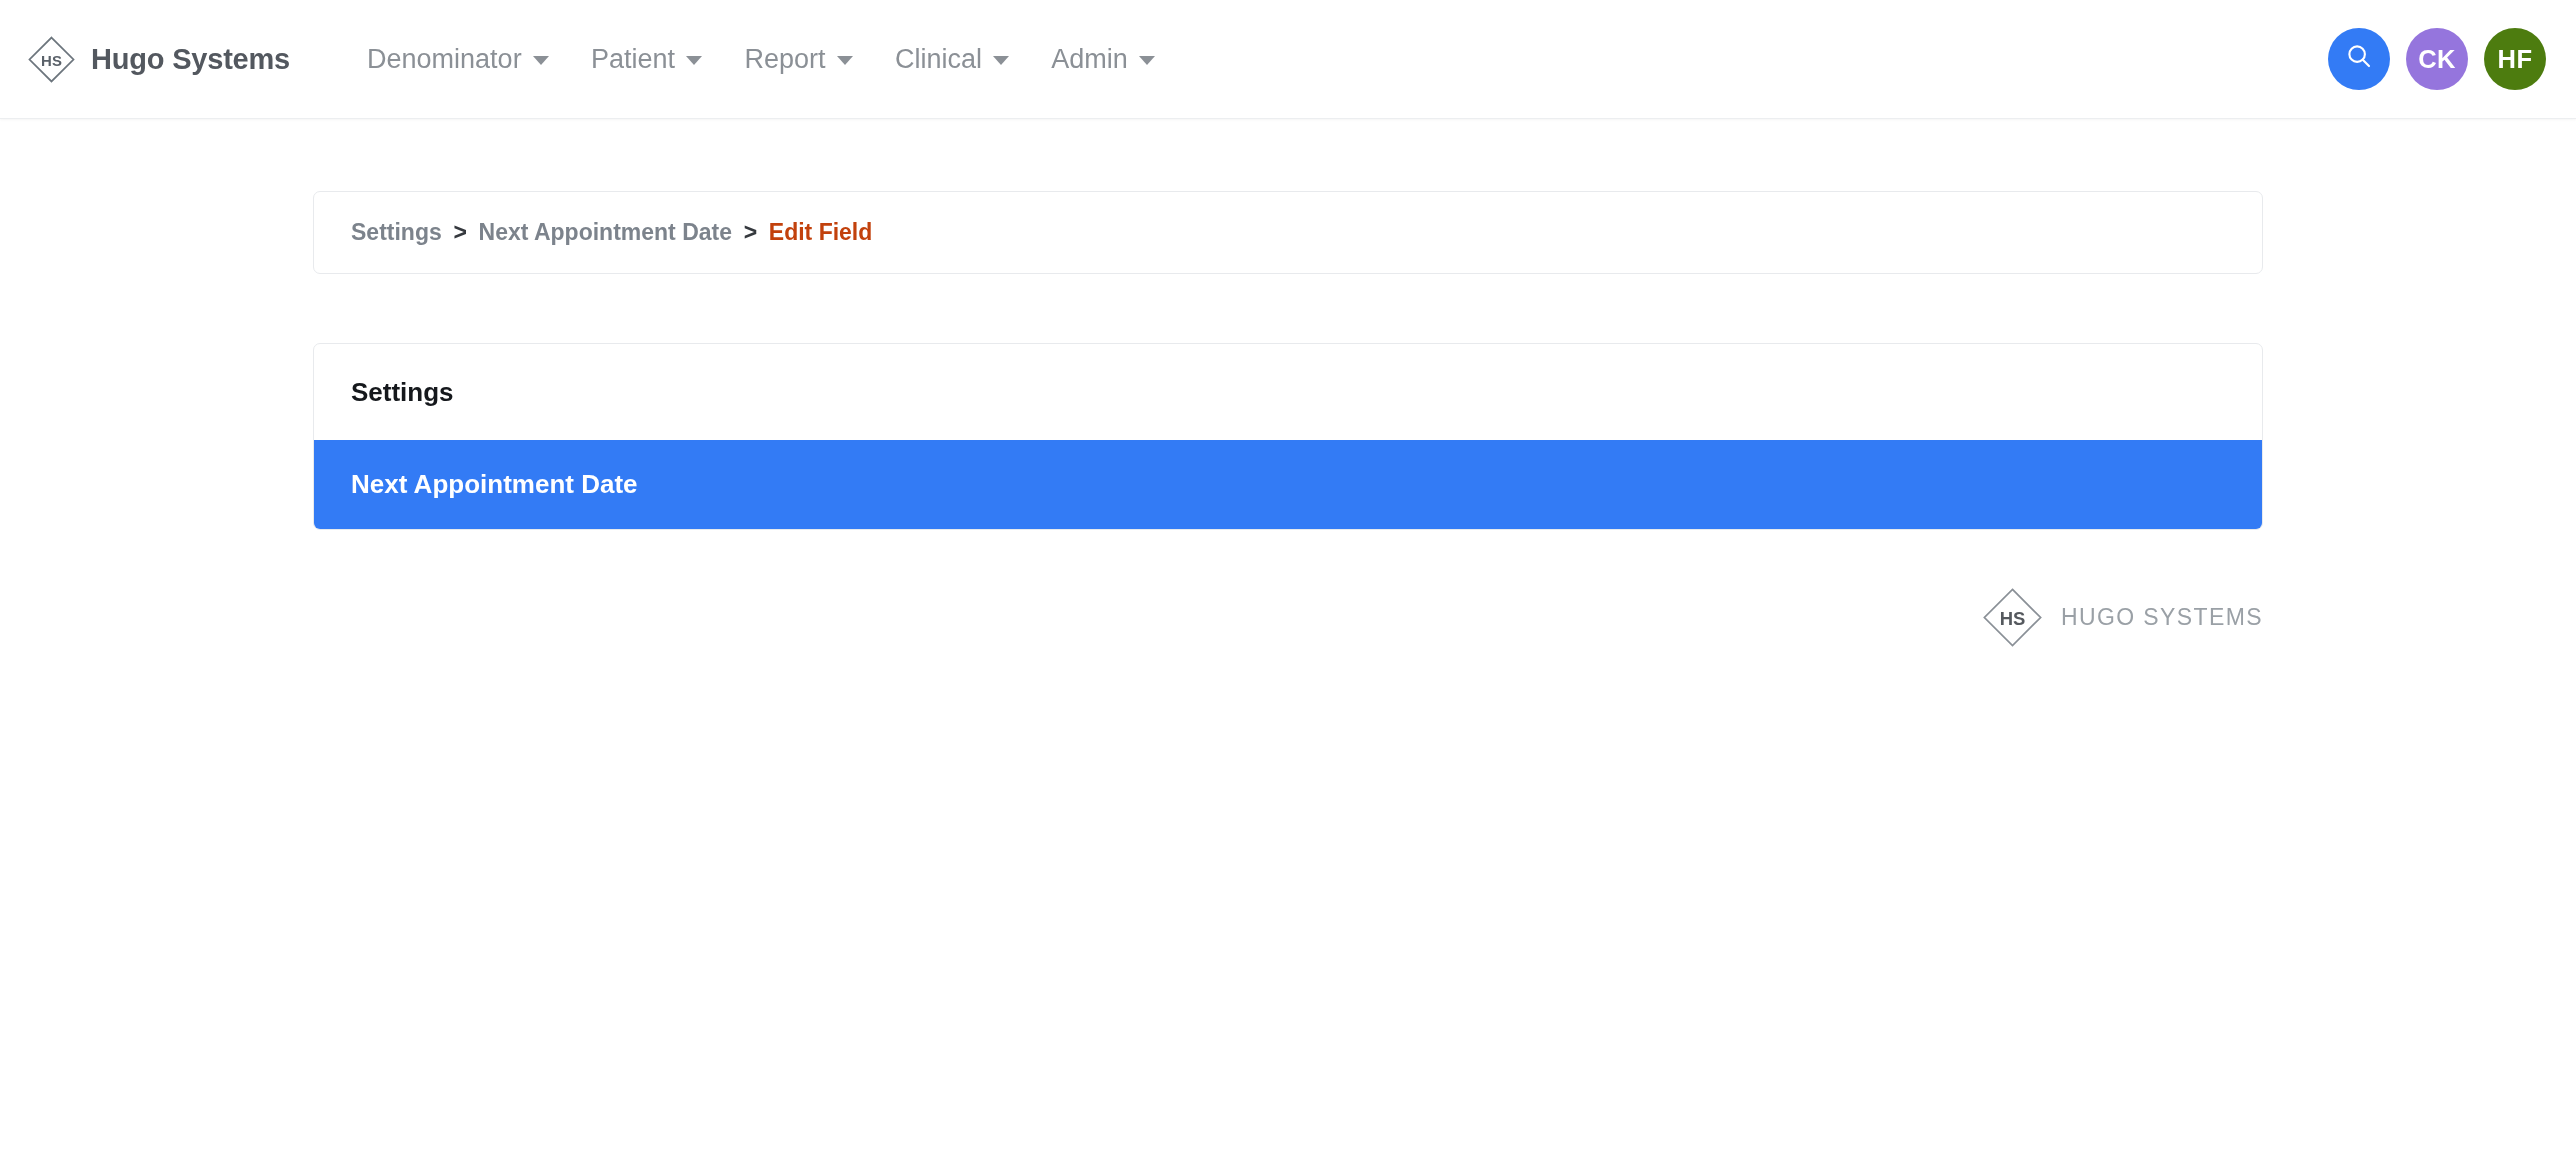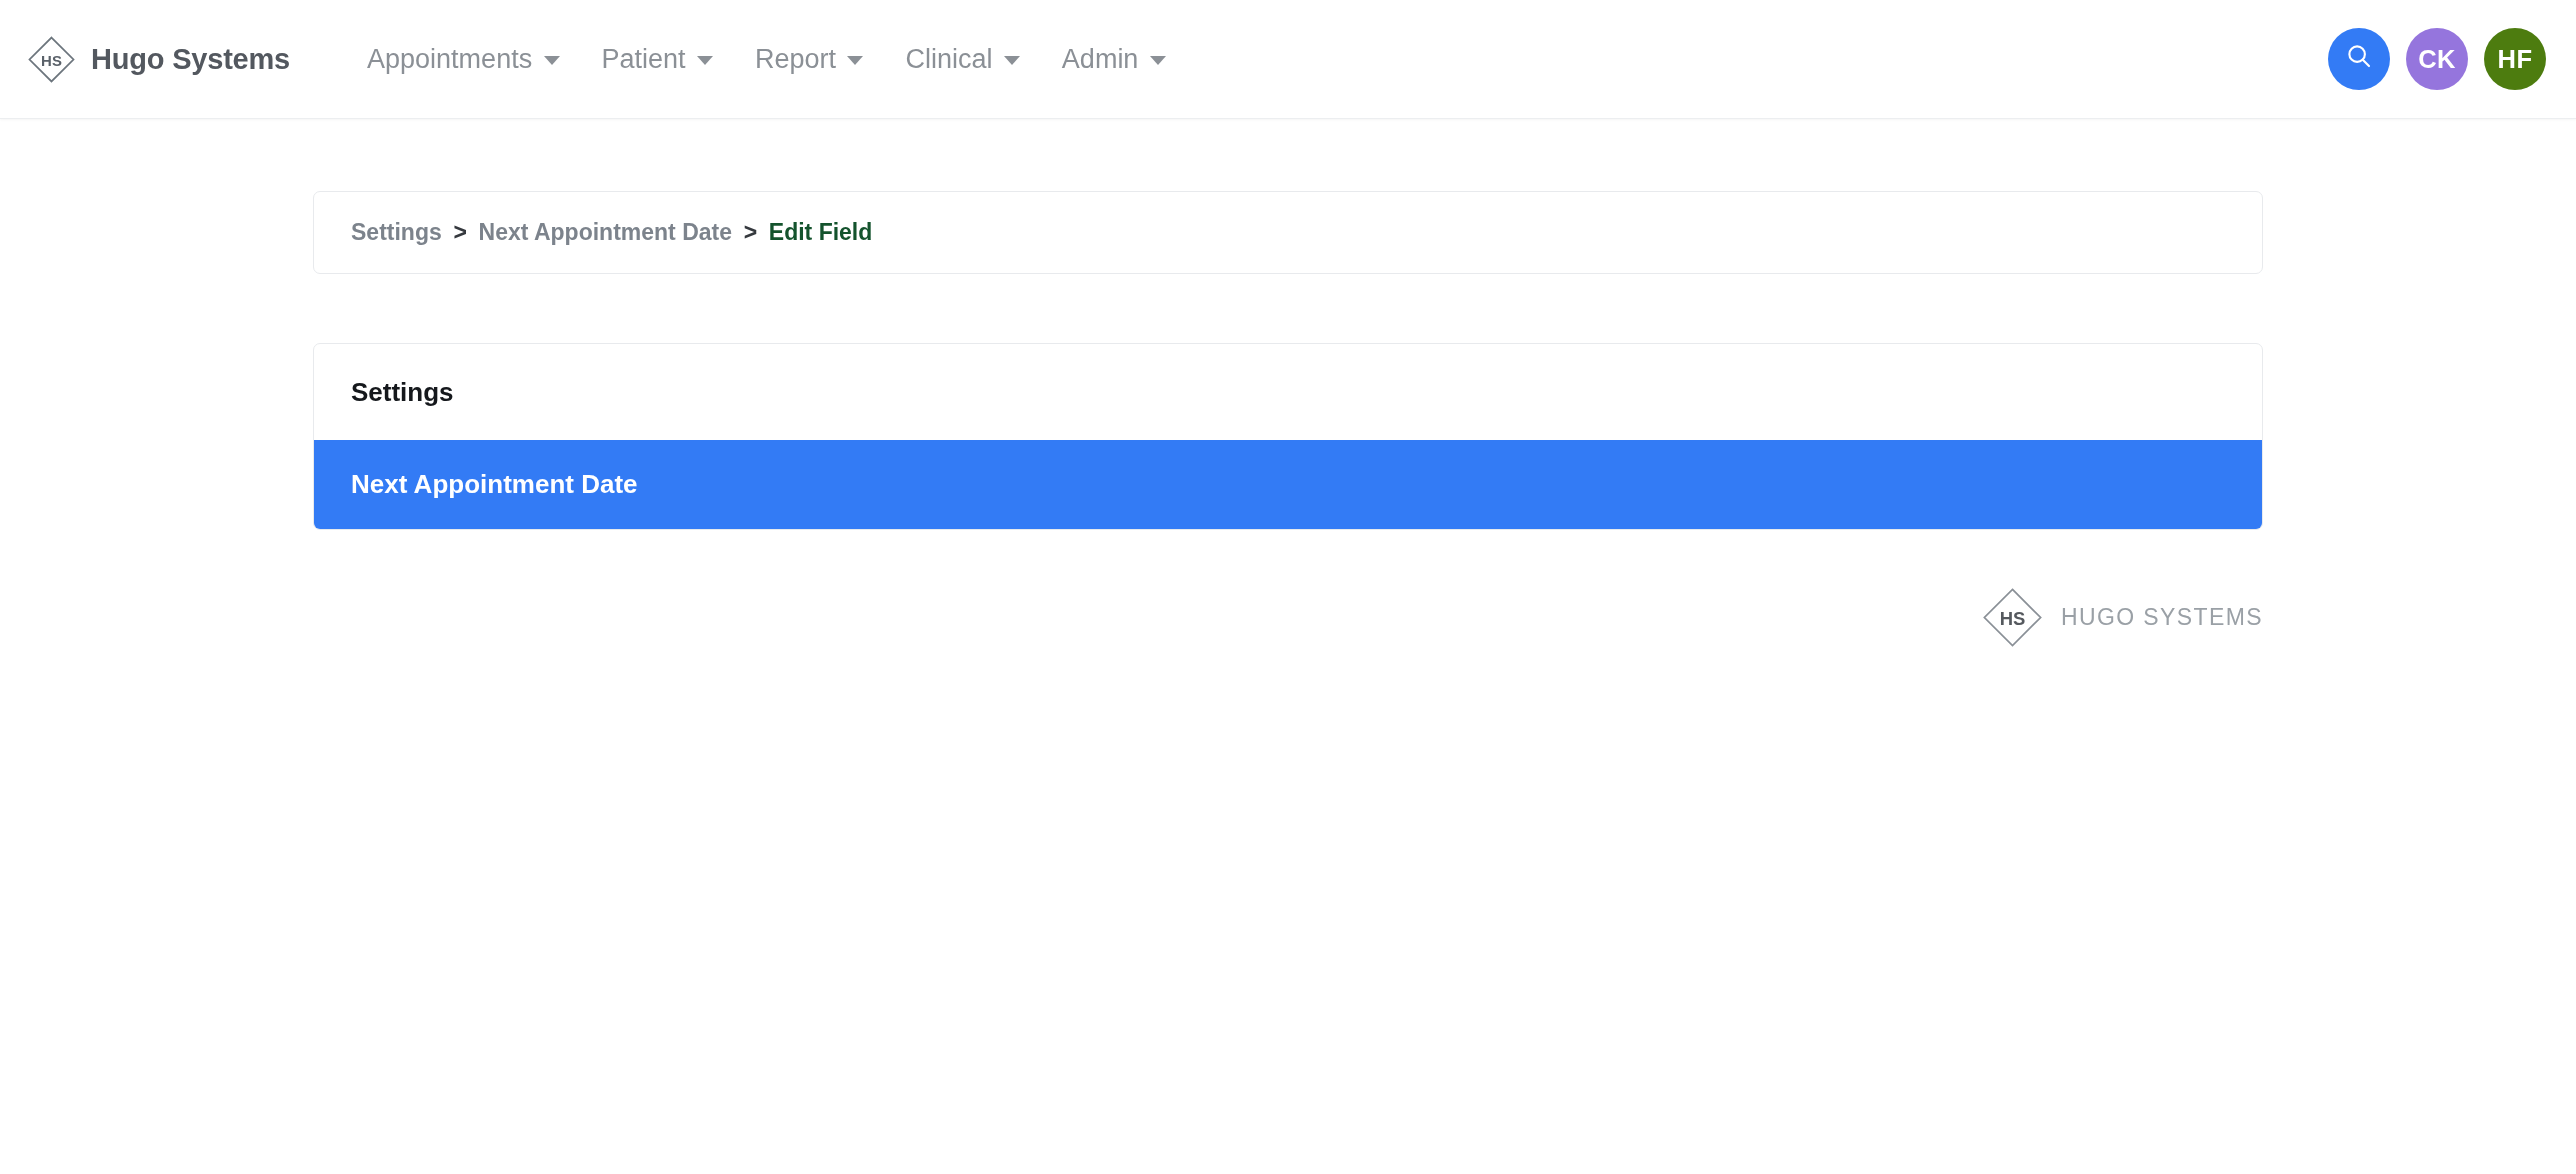--- a/index.html
+++ b/index.html
@@ -87,21 +87,21 @@
     border: 0.9px solid #e8eaed;
     border-radius: 7px;
     background: #ffffff;
     padding: 26px 37px;
     font-size: 23px;
     font-weight: bold;
     line-height: 1.25;
   }
   .bc-link { color: #7c838c; cursor: pointer; }
   .bc-sep { color: #35393e; margin: 0 5.3px; }
-  .bc-current { color: #14532d; text-align: right; }
+  .bc-current { color: #c2410c; text-align: right; }
 
   .settings-card {
     margin-top: 69px;
     border: 0.9px solid #e8eaed;
     border-radius: 7px;
     background: #ffffff;
     overflow: hidden;
   }
   .card-title {
     font-size: 26px;
@@ -205,21 +205,21 @@
       <svg class="brand-mark" viewBox="0 0 58 58" xmlns="http://www.w3.org/2000/svg">
         <polygon points="29,4 54,29 29,54 4,29" fill="none" stroke="#6c757d" stroke-width="2"></polygon>
         <text x="29" y="36" text-anchor="middle" font-family="Liberation Sans, sans-serif" font-size="17" font-weight="bold" fill="#5a6169">HS</text>
       </svg>
     </span>
     <span class="brand-name">Hugo Systems</span>
   </div>
 
   <div class="nav-items">
     <div class="nav-item">
-      <span>Appointments</span>
+      <span>Denominator</span>
       <span class="caret"></span>
     </div>
     <div class="nav-item">
       <span>Patient</span>
       <span class="caret"></span>
     </div>
     <div class="nav-item">
       <span>Report</span>
       <span class="caret"></span>
     </div>

